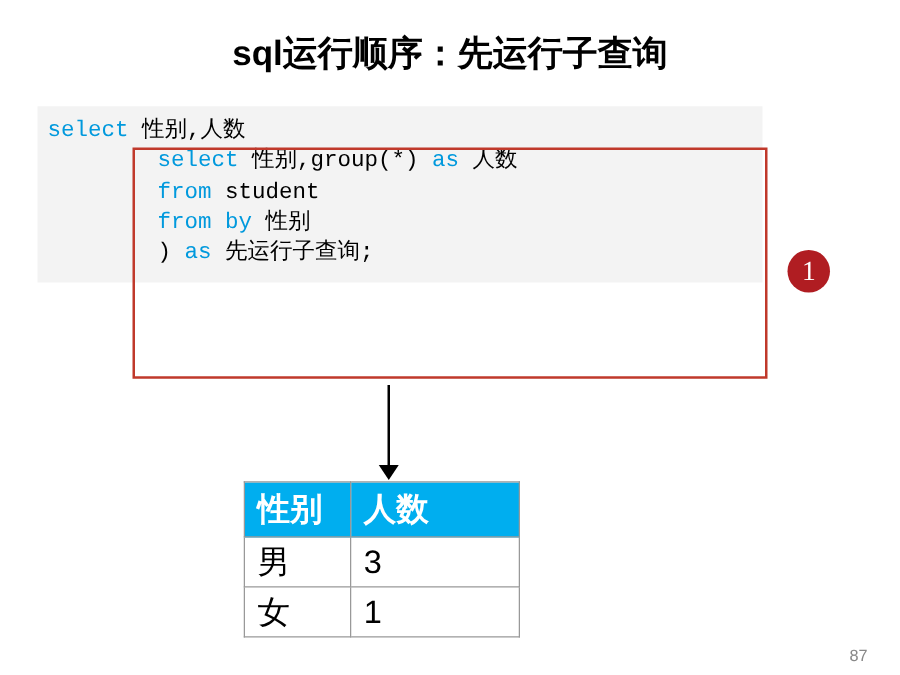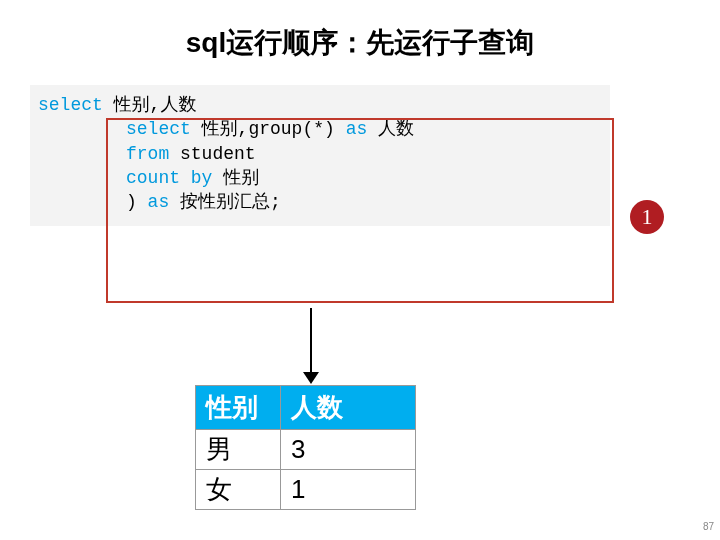--- a/index.html
+++ b/index.html
@@ -95,45 +95,45 @@
       border: 1px solid #999;
       padding: 2px 10px;
       text-align: left;
       color: #000;
     }
     .table th:first-child, .table td:first-child { width: 85px; }
     .table th:last-child, .table td:last-child { width: 135px; }
     .page-num {
       position: absolute;
       bottom: 8px;
-      right: 6px;
-      font-size: 10px;
+      right: 26px;
+      font-size: 13px;
       color: #888;
     }
   </style>
 </head>
 <body>
 
 <div class="title">sql运行顺序：先运行子查询</div>
 
 <div class="code-block">
   <div>
     <span class="blue">select</span><span class="black"> 性别,人数</span>
   </div>
   <div class="inner-line">
     <span class="blue">select</span><span class="black"> 性别,group(*) </span><span class="blue">as</span><span class="black"> 人数</span>
   </div>
   <div class="inner-line">
     <span class="blue">from</span><span class="black"> student</span>
   </div>
   <div class="inner-line">
-    <span class="blue">count by</span><span class="black"> 性别</span>
+    <span class="blue">from by</span><span class="black"> 性别</span>
   </div>
   <div class="inner-line">
-    <span class="black">) </span><span class="blue">as</span><span class="black"> 按性别汇总;</span>
+    <span class="black">) </span><span class="blue">as</span><span class="black"> 先运行子查询;</span>
   </div>
 </div>
 
 <div class="red-box"></div>
 
 <div class="badge">1</div>
 
 <div class="arrow-line"></div>
 <div class="arrow-head"></div>
 

